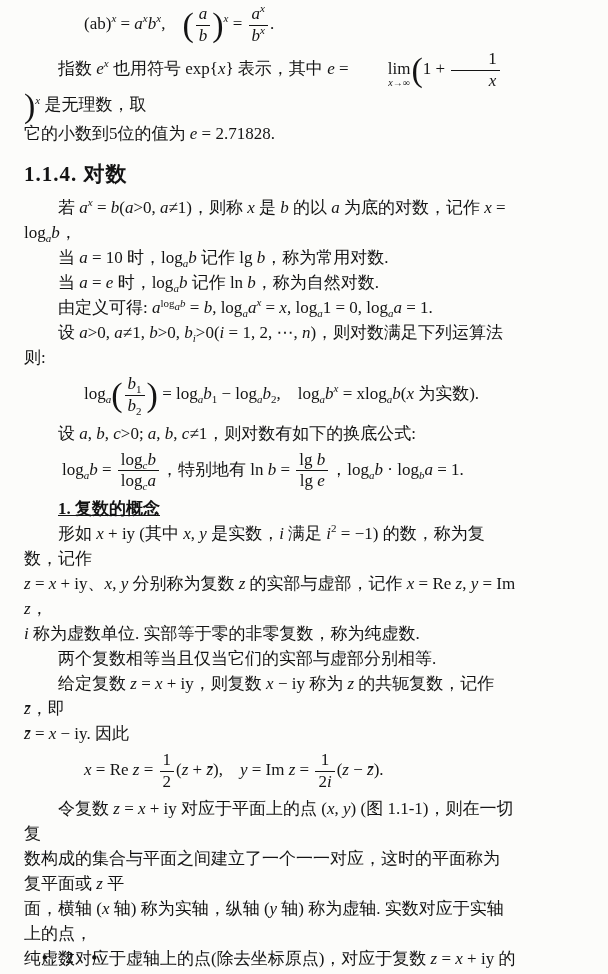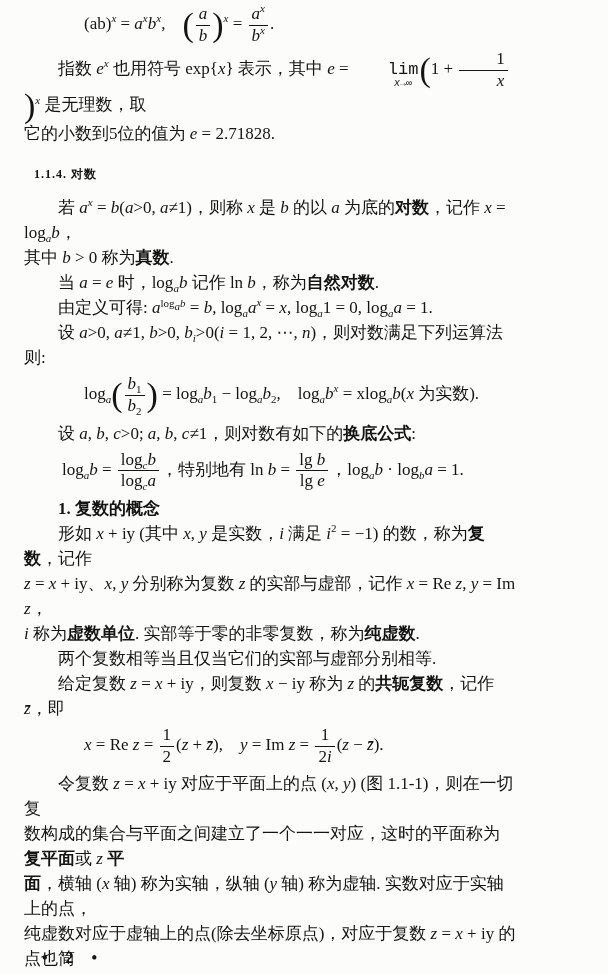--- a/index.html
+++ b/index.html
@@ -15,70 +15,71 @@
     box-sizing:border-box;
     width:540px;height:974px;
     padding:0 24px 0 24px;
   }
   .line{font-size:17px;line-height:25px;}
   
   .p{text-indent:2em;}
   
   .pc{}
   
-  .h{font-size:12px;font-weight:bold;letter-spacing:1px;margin:16px 0 8px 10px;}
+  .h{font-size:21px;font-weight:bold;letter-spacing:1px;margin:16px 0 8px 0;}
   
-  .sh{font-weight:bold;text-indent:2em;margin-top:2px;}
+  .sh{font-weight:bold;text-indent:2em;margin-top:2px;text-decoration:underline;}
   
   .d{padding-left:60px;margin:5px 0;}
   .dw{padding-left:38px;}
   sup,sub{font-size:11px;line-height:0;}
   i{font-style:italic;}
-  b{font-weight:bold;}
+  b{font-weight:normal;}
   .frac{
     display:inline-block;vertical-align:middle;
     text-align:center;line-height:1.1;margin:0 2px;
   }
   .frac .num{display:block;padding:0 3px 1px 3px;border-bottom:1px solid #141414;}
   .frac .den{display:block;padding:1px 3px 0 3px;}
-  .underop{display:inline-block;position:relative;margin:0 1px;font-family:Liberation Mono, monospace;}
+  .underop{display:inline-block;position:relative;margin:0 1px;}
   .underop .bot{
     position:absolute;top:100%;left:50%;transform:translateX(-50%);
     margin-top:-3px;font-size:10px;line-height:1;white-space:nowrap;
   }
   .bigp{font-size:200%;vertical-align:middle;line-height:0.9;font-weight:normal;}
   .pagenum{
     position:absolute;left:42px;bottom:12px;
     font-size:16px;font-weight:bold;word-spacing:14px;
   }
 </style>
 </head>
 <body>
 
 <div class="page">
   <div id="content">
       <div class="line d">(ab)<sup><i>x</i></sup> = <i>a</i><sup><i>x</i></sup><i>b</i><sup><i>x</i></sup>,　<span class="bigp">(</span><span class="frac"><span class="num"><i>a</i></span><span class="den"><i>b</i></span></span><span class="bigp">)</span><sup><i>x</i></sup> = <span class="frac"><span class="num"><i>a</i><sup><i>x</i></sup></span><span class="den"><i>b</i><sup><i>x</i></sup></span></span>.</div>
       <div class="line p">指数 <i>e</i><sup><i>x</i></sup> 也用符号 exp{<i>x</i>} 表示，其中 <i>e</i> = <span class="underop"><span class="top">lim</span><span class="bot"><i>x</i>→∞</span></span><span class="bigp">(</span>1 + <span class="frac"><span class="num">1</span><span class="den"><i>x</i></span></span><span class="bigp">)</span><sup><i>x</i></sup> 是无理数，取</div>
       <div class="line pc">它的小数到5位的值为 <i>e</i> = 2.71828.</div>
       <div class="line h">1.1.4. 对数</div>
       <div class="line p">若 <i>a</i><sup><i>x</i></sup> = <i>b</i>(<i>a</i>&gt;0, <i>a</i>≠1)，则称 <i>x</i> 是 <i>b</i> 的以 <i>a</i> 为底的<b>对数</b>，记作 <i>x</i> = log<sub><i>a</i></sub><i>b</i>，</div>
-      <div class="line pc">其中 <i>b</i> &gt; 0 称为<b>真数</b>.</div>
+      <div class="line p">当 <i>a</i> = 10 时，log<sub><i>a</i></sub><i>b</i> 记作 lg <i>b</i>，称为<b>常用对数</b>.</div>
       <div class="line p">当 <i>a</i> = <i>e</i> 时，log<sub><i>a</i></sub><i>b</i> 记作 ln <i>b</i>，称为<b>自然对数</b>.</div>
       <div class="line p">由定义可得: <i>a</i><sup>log<sub><i>a</i></sub><i>b</i></sup> = <i>b</i>, log<sub><i>a</i></sub><i>a</i><sup><i>x</i></sup> = <i>x</i>, log<sub><i>a</i></sub>1 = 0, log<sub><i>a</i></sub><i>a</i> = 1.</div>
       <div class="line p">设 <i>a</i>&gt;0, <i>a</i>≠1, <i>b</i>&gt;0, <i>b</i><sub><i>i</i></sub>&gt;0(<i>i</i> = 1, 2, ⋯, <i>n</i>)，则对数满足下列运算法</div>
       <div class="line pc">则:</div>
       <div class="line d">log<sub><i>a</i></sub><span class="bigp">(</span><span class="frac"><span class="num"><i>b</i><sub>1</sub></span><span class="den"><i>b</i><sub>2</sub></span></span><span class="bigp">)</span> = log<sub><i>a</i></sub><i>b</i><sub>1</sub> − log<sub><i>a</i></sub><i>b</i><sub>2</sub>,　log<sub><i>a</i></sub><i>b</i><sup><i>x</i></sup> = xlog<sub><i>a</i></sub><i>b</i>(<i>x</i> 为实数).</div>
       <div class="line p">设 <i>a</i>, <i>b</i>, <i>c</i>&gt;0; <i>a</i>, <i>b</i>, <i>c</i>≠1，则对数有如下的<b>换底公式</b>:</div>
       <div class="line d dw">log<sub><i>a</i></sub><i>b</i> = <span class="frac"><span class="num">log<sub><i>c</i></sub><i>b</i></span><span class="den">log<sub><i>c</i></sub><i>a</i></span></span>，特别地有 ln <i>b</i> = <span class="frac"><span class="num">lg <i>b</i></span><span class="den">lg <i>e</i></span></span>，log<sub><i>a</i></sub><i>b</i> · log<sub><i>b</i></sub><i>a</i> = 1.</div>
       <div class="line sh">1. 复数的概念</div>
       <div class="line p">形如 <i>x</i> + iy (其中 <i>x</i>, <i>y</i> 是实数，<i>i</i> 满足 <i>i</i><sup>2</sup> = −1) 的数，称为<b>复数</b>，记作</div>
       <div class="line pc"><i>z</i> = <i>x</i> + iy、<i>x</i>, <i>y</i> 分别称为复数 <i>z</i> 的实部与虚部，记作 <i>x</i> = Re <i>z</i>, <i>y</i> = Im <i>z</i>，</div>
       <div class="line pc"><i>i</i> 称为<b>虚数单位</b>. 实部等于零的非零复数，称为<b>纯虚数</b>.</div>
       <div class="line p">两个复数相等当且仅当它们的实部与虚部分别相等.</div>
       <div class="line p">给定复数 <i>z</i> = <i>x</i> + iy，则复数 <i>x</i> − iy 称为 <i>z</i> 的<b>共轭复数</b>，记作 <i>z̄</i>，即</div>
+      <div class="line pc"><i>z̄</i> = <i>x</i> − iy. 因此</div>
       <div class="line d"><i>x</i> = Re <i>z</i> = <span class="frac"><span class="num">1</span><span class="den">2</span></span>(<i>z</i> + <i>z̄</i>),　<i>y</i> = Im <i>z</i> = <span class="frac"><span class="num">1</span><span class="den">2<i>i</i></span></span>(<i>z</i> − <i>z̄</i>).</div>
       <div class="line p">令复数 <i>z</i> = <i>x</i> + iy 对应于平面上的点 (<i>x</i>, <i>y</i>) (图 1.1-1)，则在一切复</div>
       <div class="line pc">数构成的集合与平面之间建立了一个一一对应，这时的平面称为<b>复平面</b>或 <i>z</i> <b>平</b></div>
       <div class="line pc"><b>面</b>，横轴 (<i>x</i> 轴) 称为实轴，纵轴 (<i>y</i> 轴) 称为虚轴. 实数对应于实轴上的点，</div>
       <div class="line pc">纯虚数对应于虚轴上的点(除去坐标原点)，对应于复数 <i>z</i> = <i>x</i> + iy 的点也简</div>
       <div class="line pc">称为点 <i>z</i>. 点 <i>z</i> 到原点的距离 <i>r</i>，称为复数 <i>z</i> 的<b>模</b>或绝对值，记作 |<i>z</i>|. 当</div>
     </div>
   <div class="pagenum">• 2 •</div>
 </div>
 

